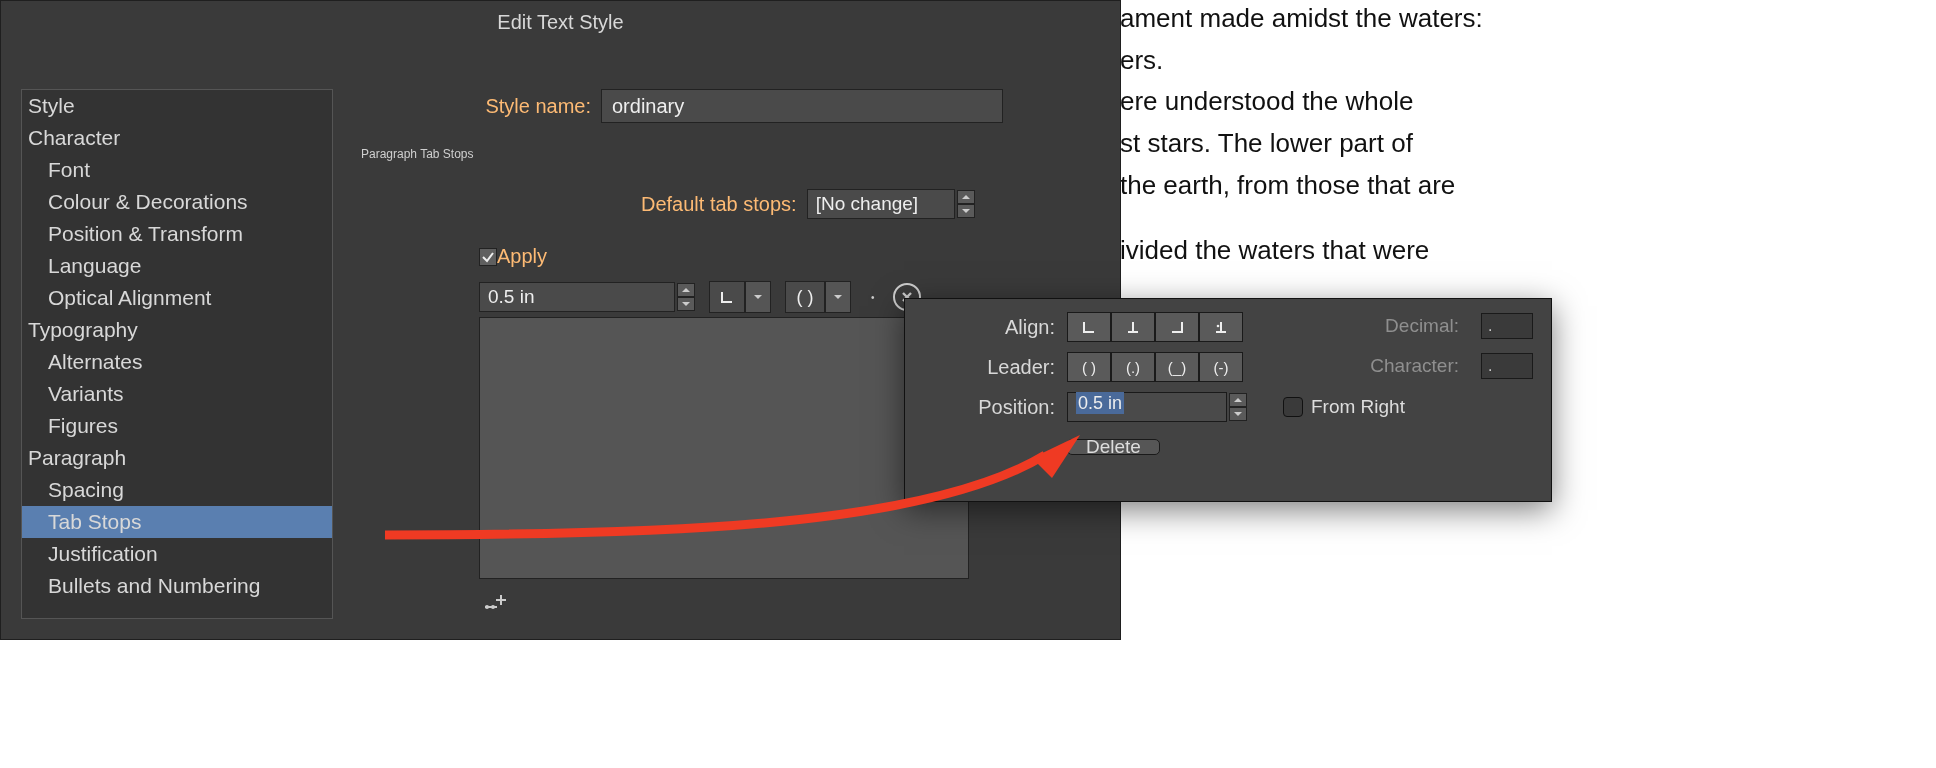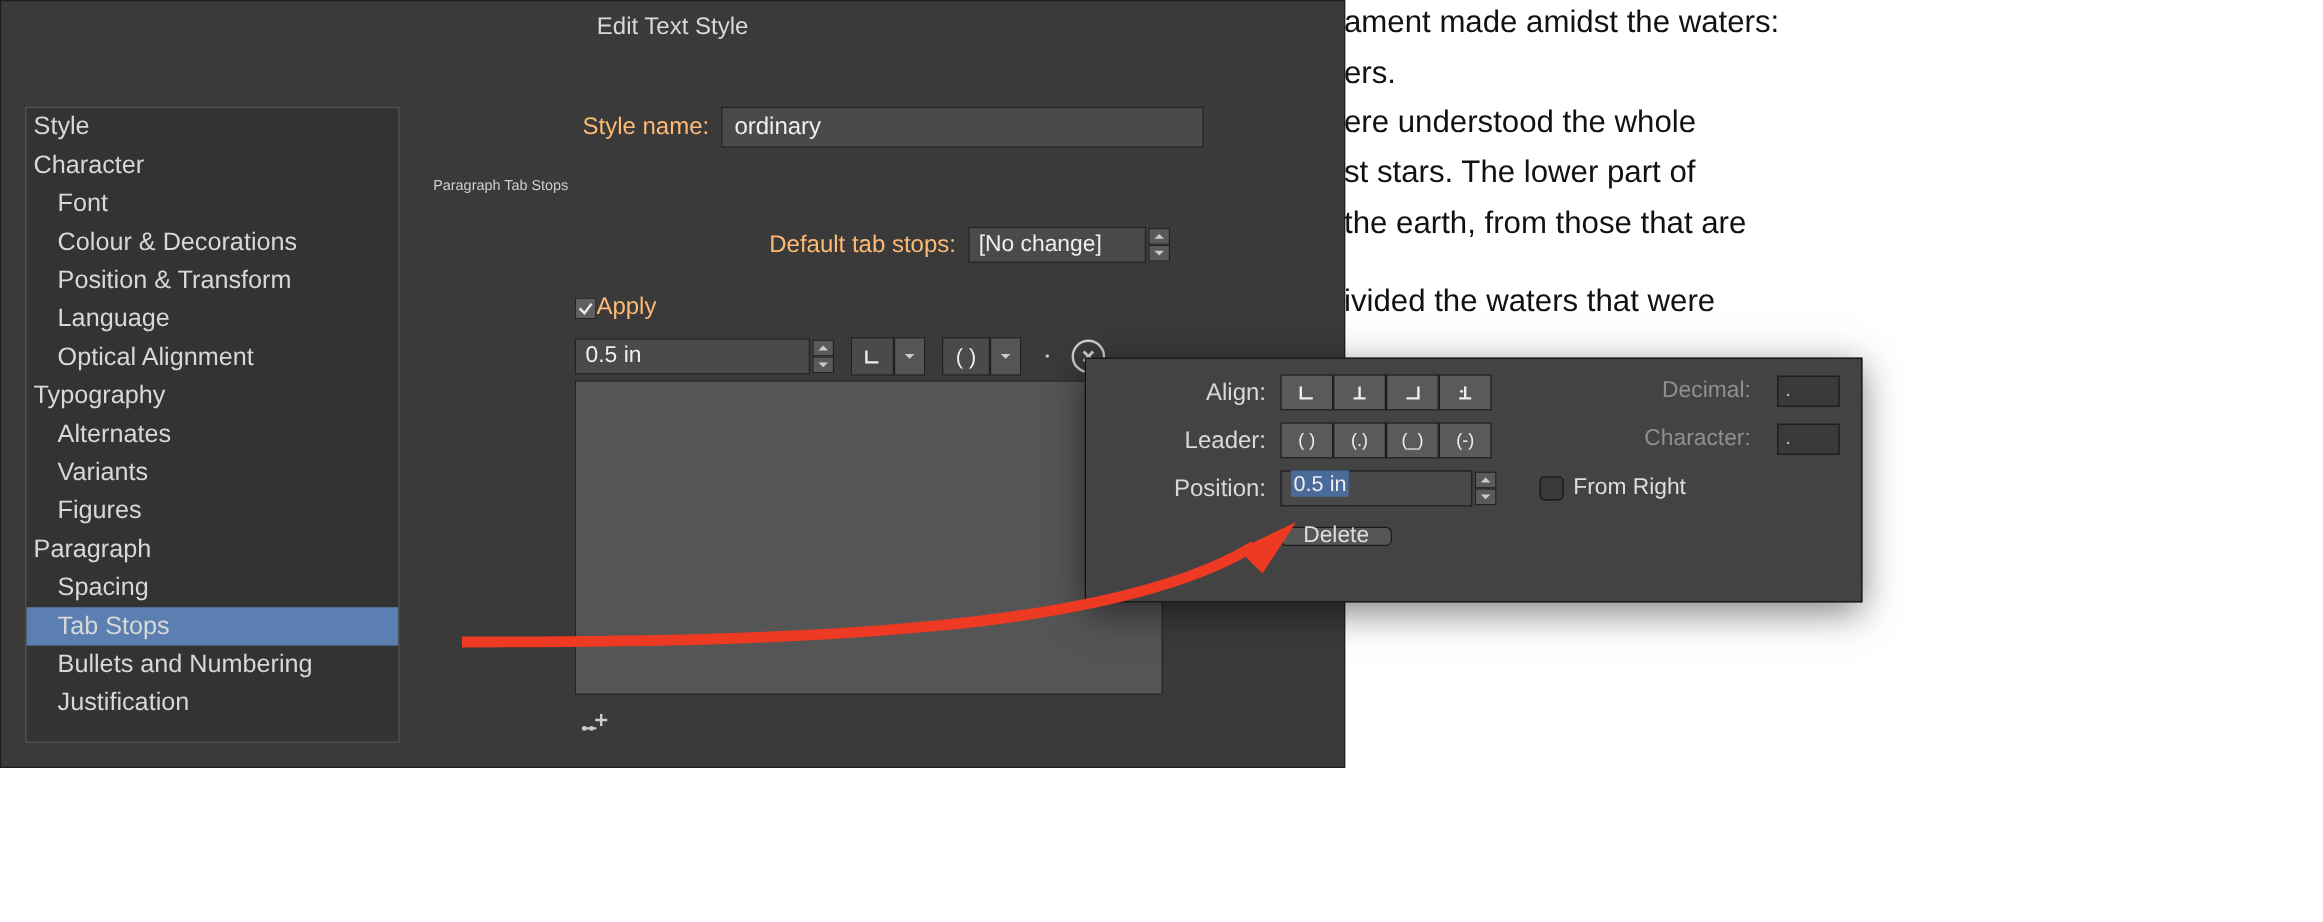--- a/index.html
+++ b/index.html
@@ -90,22 +90,22 @@
       <div class="sidebar-item sub">Position &amp; Transform</div>
       <div class="sidebar-item sub">Language</div>
       <div class="sidebar-item sub">Optical Alignment</div>
       <div class="sidebar-item h">Typography</div>
       <div class="sidebar-item sub">Alternates</div>
       <div class="sidebar-item sub">Variants</div>
       <div class="sidebar-item sub">Figures</div>
       <div class="sidebar-item h">Paragraph</div>
       <div class="sidebar-item sub">Spacing</div>
       <div class="sidebar-item sub sel">Tab Stops</div>
+      <div class="sidebar-item sub">Justification</div>
       <div class="sidebar-item sub">Bullets and Numbering</div>
-      <div class="sidebar-item sub">Justification</div>
     </div>
 
   <div class="style-row">
     <div class="label">Style name:</div>
     <input class="tx-input" style="width: 402px;" value="ordinary">
   </div>
 
   <div class="section-label">Paragraph Tab Stops</div>
 
   <div class="dts-row">

